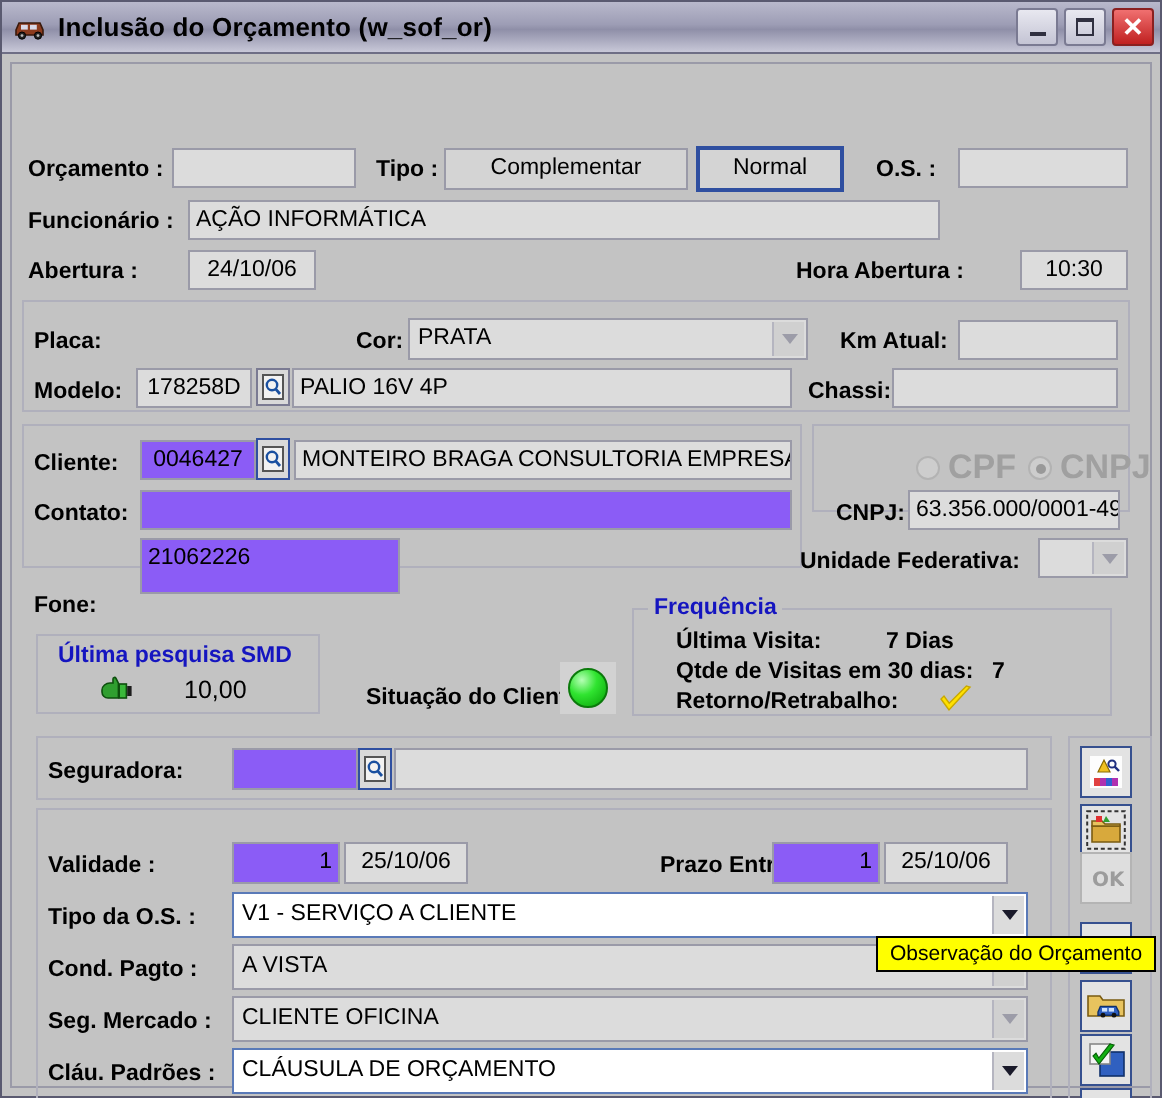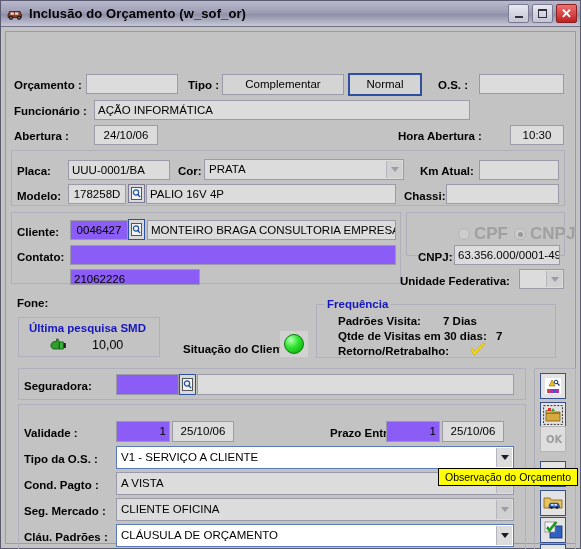--- a/index.html
+++ b/index.html
@@ -264,21 +264,20 @@
 
       <span class="lbl" style="left:8px; top:97px;">Abertura :</span>
       <span class="fld center" style="left:88px; top:93px; width:64px; height:20px;">24/10/06</span>
 
       <span class="lbl" style="left:392px; top:97px;">Hora Abertura :</span>
       <span class="fld center" style="left:504px; top:93px; width:54px; height:20px;">10:30</span>
 
       <div class="group" style="left:5px; top:118px; width:554px; height:56px;"></div>
 
       <span class="lbl" style="left:11px; top:132px;">Placa:</span>
-      <span class="fld" style="left:62px; top:128px; width:102px; height:20px;">UUU-0001/BA</span>
 
       <span class="lbl" style="left:172px; top:132px;">Cor:</span>
       <div class="combo" style="left:198px; top:127px; width:200px; height:21px;">
         <span>PRATA</span>
         <span class="arrow">
             <i></i>
           </span>
       </div>
 
       <span class="lbl" style="left:414px; top:132px;">Km Atual:</span>
@@ -321,21 +320,21 @@
         <span>CNPJ</span>
       </span>
 
       <span class="lbl" style="left:11px; top:218px;">Contato:</span>
       <span class="fld white" style="left:64px; top:213px; width:326px; height:20px;"></span>
 
       <span class="lbl" style="left:412px; top:218px;">CNPJ:</span>
       <span class="fld" style="left:448px; top:213px; width:106px; height:20px;">63.356.000/0001-49</span>
 
       <span class="lbl" style="left:11px; top:242px;margin-top:22px;">Fone:</span>
-      <span class="fld white" style="left:64px; top:237px; width:130px; height:16px;">21062226</span>
+      <span class="fld white" style="left:64px; top:237px; width:130px; height:28px;">21062226</span>
 
       <span class="lbl" style="left:394px; top:242px;">Unidade Federativa:</span>
       <div class="combo" style="left:513px; top:237px; width:45px; height:20px;">
         <span></span>
         <span class="arrow">
             <i></i>
           </span>
       </div>
 
       <div class="group" style="left:12px; top:285px; width:142px; height:40px;"></div>
@@ -349,21 +348,21 @@
       </span>
       <span style="position:absolute; left:86px; top:306px; font-size:12.5px; color:#000;">10,00</span>
 
       <span class="lbl" style="left:177px; top:310px;">Situação do Cliente:</span>
       <span class="led-box" style="left:274px; top:299px;">
         <span class="led"></span>
       </span>
 
       <div class="group" style="left:310px; top:272px; width:240px; height:54px;"></div>
       <span class="group-title" style="left:318px; top:266px;">Frequência</span>
-      <span class="freq-line" style="left:332px; top:283px;">Padrões Visita:</span>
+      <span class="freq-line" style="left:332px; top:283px;">Última Visita:</span>
       <span class="freq-line" style="left:409px; top:283px;margin-left:28px;">7 Dias</span>
       <span class="freq-line" style="left:332px; top:298px;">Qtde de Visitas em 30 dias:</span>
       <span class="freq-line" style="left:490px; top:298px;">7</span>
       <span class="freq-line" style="left:332px; top:313px;">Retorno/Retrabalho:</span>
       <span style="position:absolute; left:463px; top:310px;">
         <svg width="18" height="16" viewBox="0 0 18 16">
           <path d="M1.5 7.5 L5.5 13 L16 1.5 L14.2 1 L5.6 9.6 L3 6 Z" fill="#ffe000" stroke="#c8a800" stroke-width="0.7"></path>
         </svg>
       </span>
 

